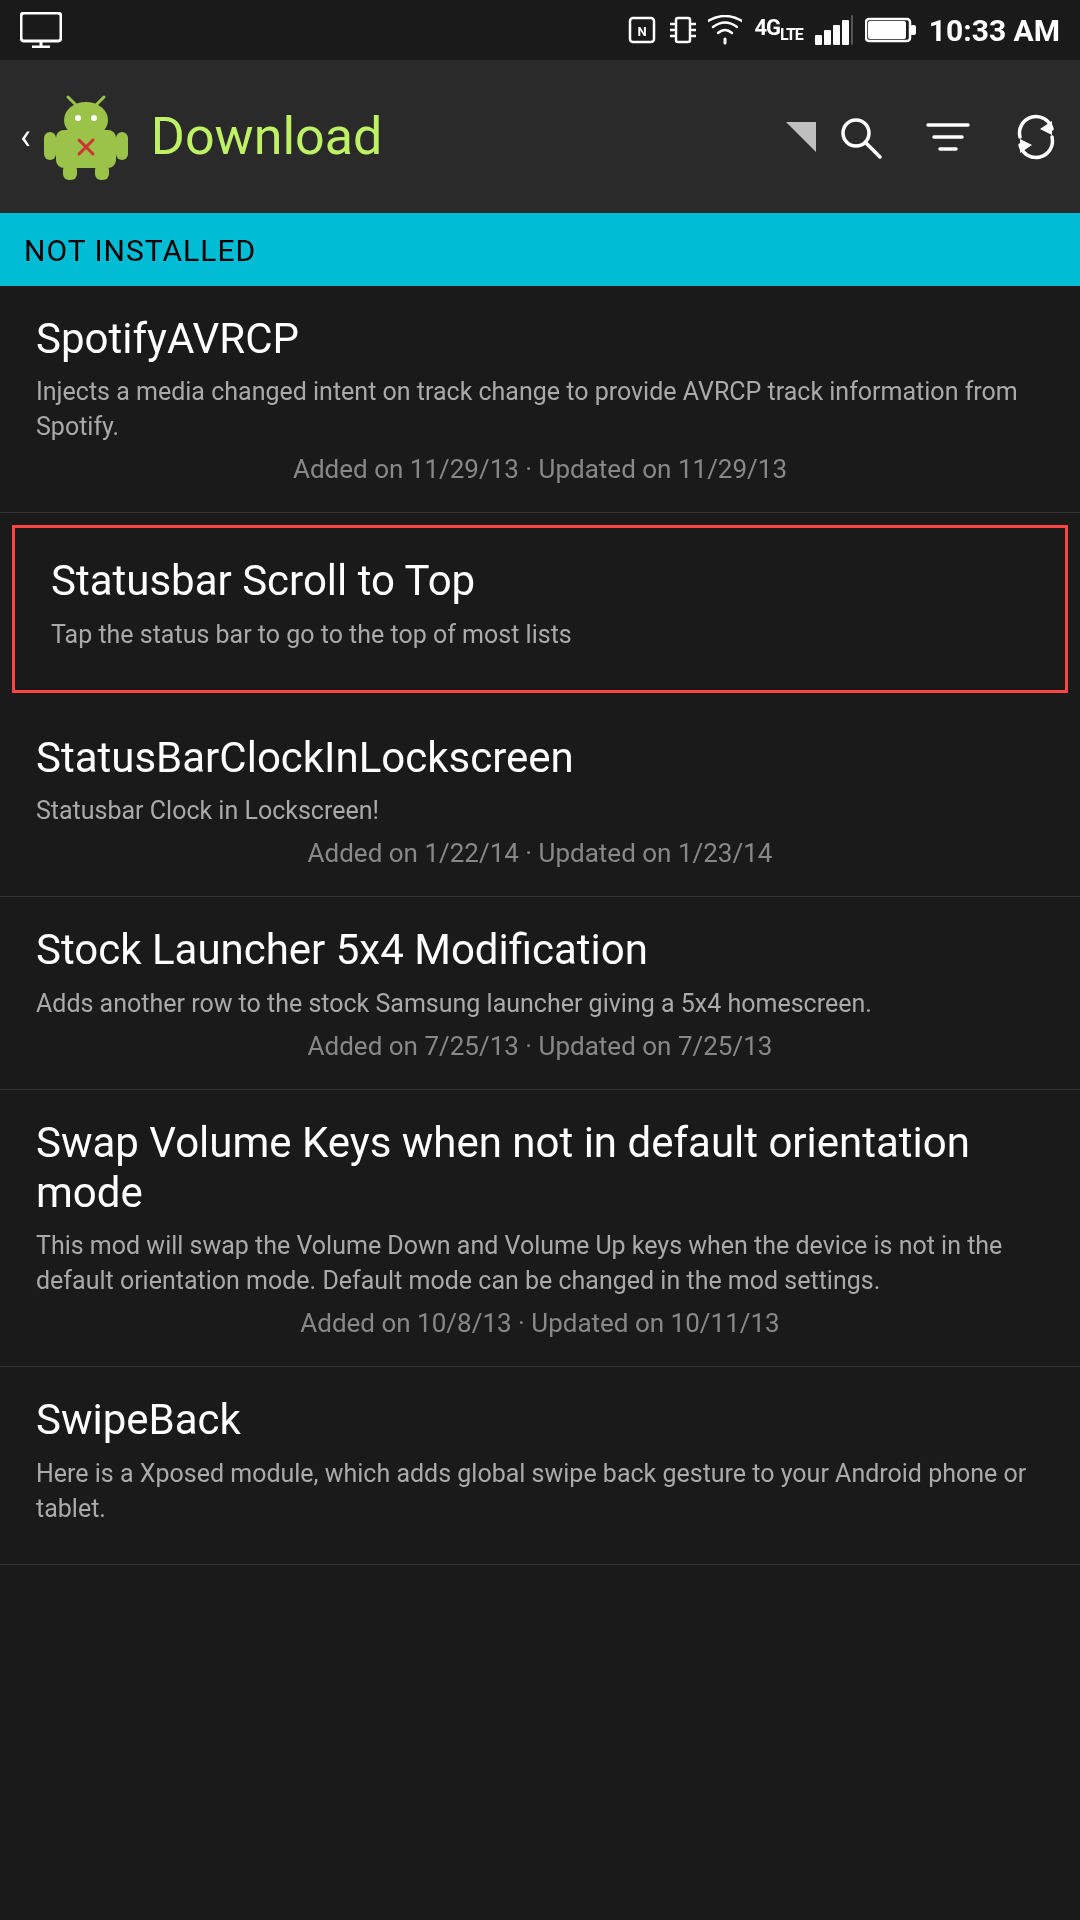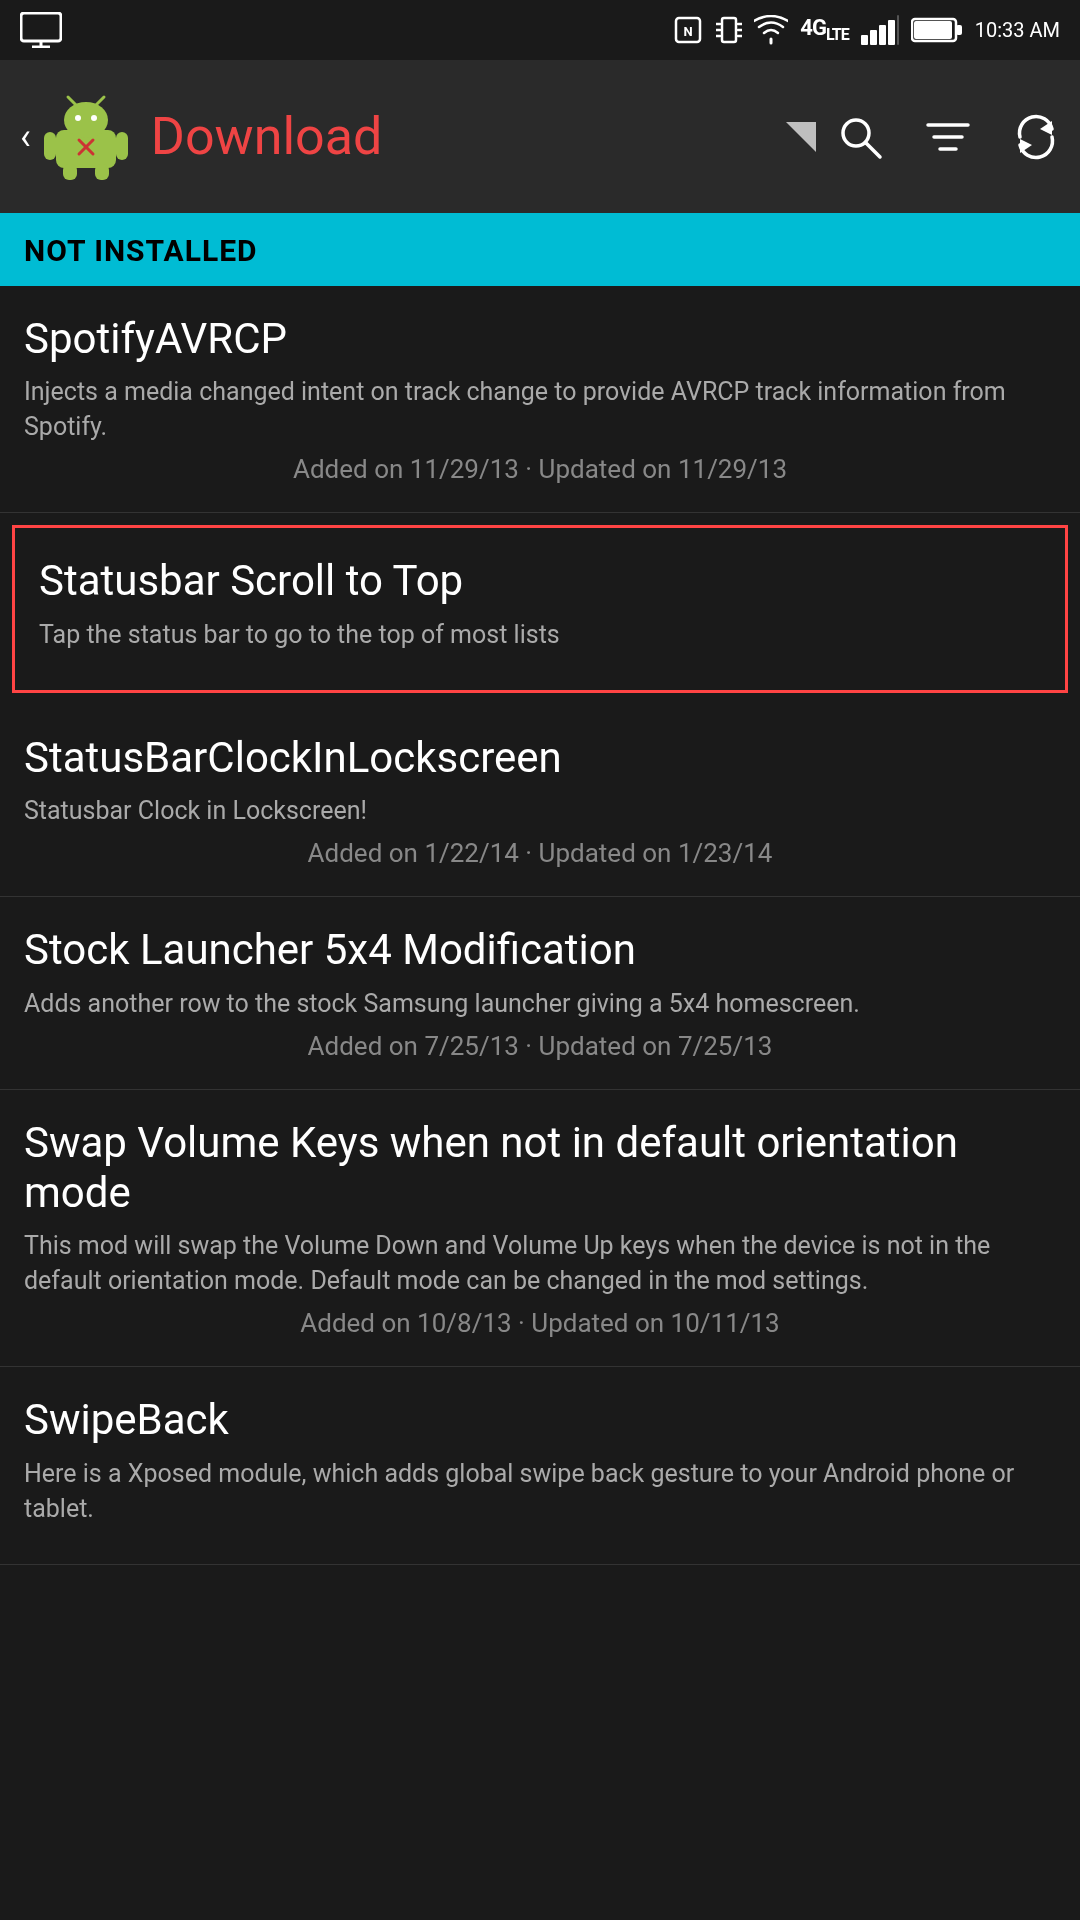--- a/index.html
+++ b/index.html
@@ -34,22 +34,22 @@
 
     .status-bar-right {
       display: flex;
       align-items: center;
       gap: 12px;
       font-size: 26px;
       font-weight: bold;
     }
 
     .time-display {
-      font-size: 20px;
-      font-weight: normal;
+      font-size: 30px;
+      font-weight: bold;
     }
 
     
     .app-bar {
       background: #2a2a2a;
       height: 155px;
       display: flex;
       align-items: center;
       padding: 0 20px;
       border-bottom: 2px solid #00bcd4;
@@ -64,43 +64,43 @@
     .android-logo {
       width: 90px;
       height: 90px;
       margin-right: 20px;
     }
 
     .app-bar-title {
       flex: 1;
       font-size: 52px;
       font-weight: normal;
-      color: #ef4444;
+      color: #bef264;
     }
 
     .app-bar-icons {
       display: flex;
       align-items: center;
       gap: 40px;
     }
 
     
     .section-header {
       background: #00bcd4;
       padding: 18px 24px;
       font-size: 30px;
-      font-weight: bold;
+      font-weight: normal;
       color: #000;
       letter-spacing: 1px;
     }
 
     
     .list-item {
       border-bottom: 1px solid #333;
-      padding: 28px 24px;
+      padding: 28px 36px;
       cursor: pointer;
       background: #1a1a1a;
     }
 
     .list-item.selected {
       border: 3px solid #ff4444;
       background: #1a1a1a;
       margin: 12px;
     }
 

